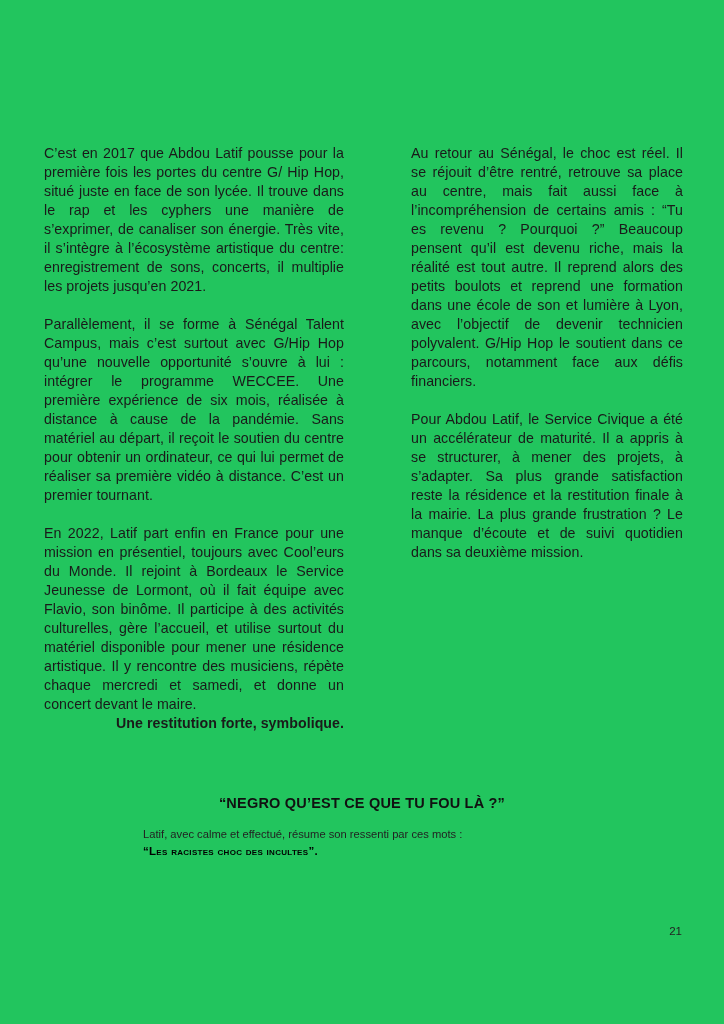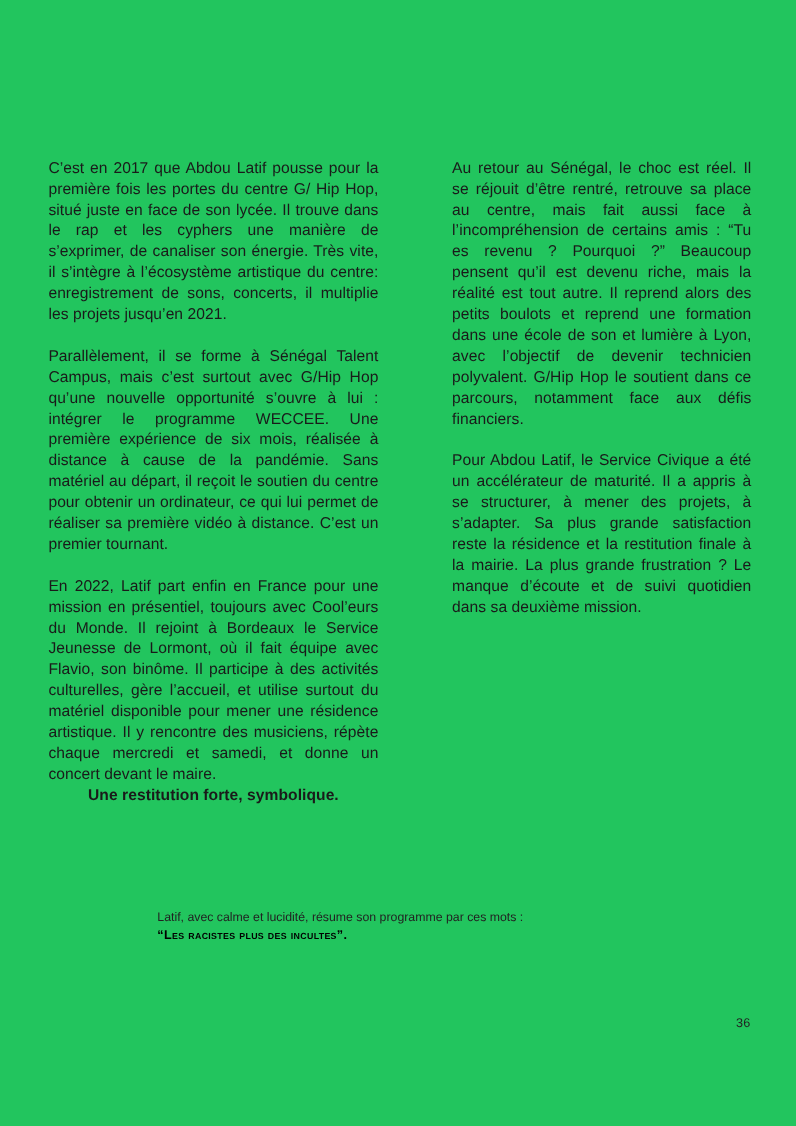--- a/index.html
+++ b/index.html
@@ -41,21 +41,21 @@
       margin: 0 0 19px 0;
       text-align: justify;
       hyphens: none;
     }
     .para.last-bold {
       margin-bottom: 0;
     }
     .bold-line {
       margin: 0;
       font-weight: bold;
-      text-align: center;
+      text-align: right;
     }
     .section-title {
       position: absolute;
       top: 795px;
       left: 0;
       width: 724px;
       text-align: center;
       font-weight: bold;
       font-size: 14.5px;
       letter-spacing: 0.2px;
@@ -99,23 +99,24 @@
     <p class="para">Parallèlement, il se forme à Sénégal Talent Campus, mais c’est surtout avec G/Hip Hop qu’une nouvelle opportunité s’ouvre à lui : intégrer le programme WECCEE. Une première expérience de six mois, réalisée à distance à cause de la pandémie. Sans matériel au départ, il reçoit le soutien du centre pour obtenir un ordinateur, ce qui lui permet de réaliser sa première vidéo à distance. C’est un premier tournant.</p>
     <p class="para last-bold">En 2022, Latif part enfin en France pour une mission en présentiel, toujours avec Cool’eurs du Monde. Il rejoint à Bordeaux le Service Jeunesse de Lormont, où il fait équipe avec Flavio, son binôme. Il participe à des activités culturelles, gère l’accueil, et utilise surtout du matériel disponible pour mener une résidence artistique. Il y rencontre des musiciens, répète chaque mercredi et samedi, et donne un concert devant le maire.</p>
     <p class="bold-line">Une restitution forte, symbolique.</p>
   </div>
 
   <div class="col col-right">
     <p class="para">Au retour au Sénégal, le choc est réel. Il se réjouit d’être rentré, retrouve sa place au centre, mais fait aussi face à l’incompréhension de certains amis : “Tu es revenu ? Pourquoi ?” Beaucoup pensent qu’il est devenu riche, mais la réalité est tout autre. Il reprend alors des petits boulots et reprend une formation dans une école de son et lumière à Lyon, avec l’objectif de devenir technicien polyvalent. G/Hip Hop le soutient dans ce parcours, notamment face aux défis financiers.</p>
     <p class="para">Pour Abdou Latif, le Service Civique a été un accélérateur de maturité. Il a appris à se structurer, à mener des projets, à s’adapter. Sa plus grande satisfaction reste la résidence et la restitution finale à la mairie. La plus grande frustration ? Le manque d’écoute et de suivi quotidien dans sa deuxième mission.</p>
   </div>
 
+  <div class="section-title">“NEGRO QU’EST CE QUE TU FOU LÀ ?”</div>
 
   <div class="box">
     <p style="margin-bottom:0">
-      <span>Latif, avec calme et lucidité, résume son programme par ces mots :</span>
-      <span class="quote">“Les racistes plus des incultes”.</span>
+      <span>Latif, avec calme et effectué, résume son ressenti par ces mots :</span>
+      <span class="quote">“Les racistes choc des incultes”.</span>
     </p>
   </div>
 
-  <div class="page-number">36</div>
+  <div class="page-number">21</div>
 
 </div>
 
 </body></html>

